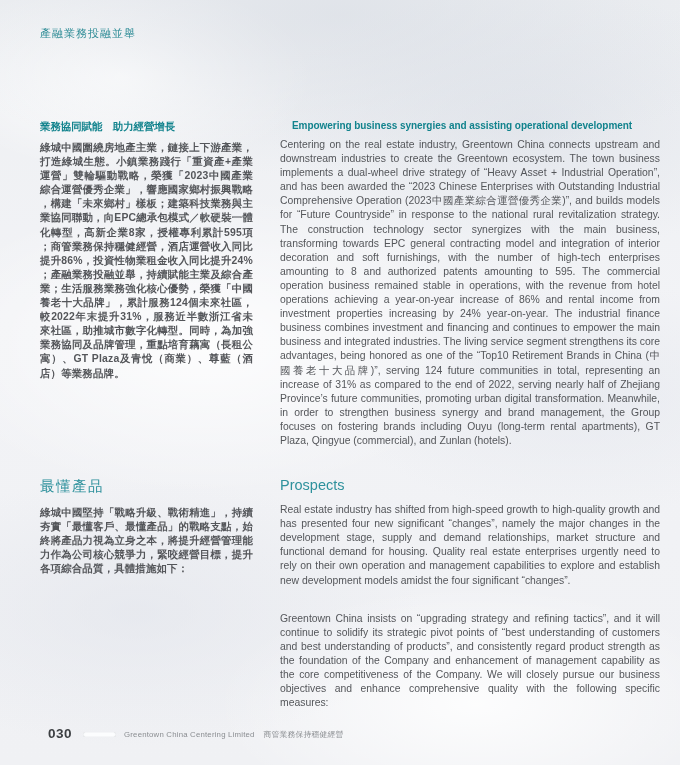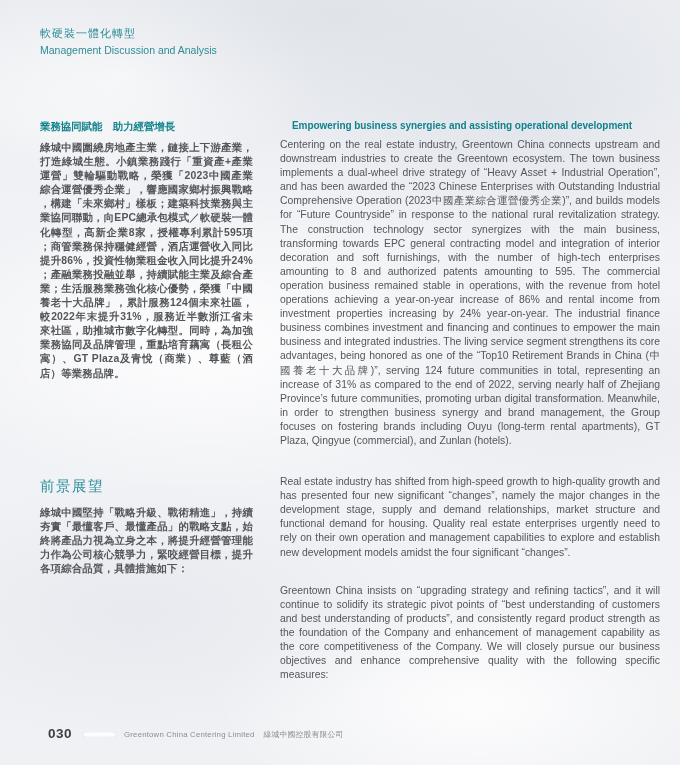--- a/index.html
+++ b/index.html
@@ -46,47 +46,47 @@
     width: 33px; height: 5px; background: #fcfdfe; border-radius: 2.5px;
     margin: 1px 8px 0 11px; box-shadow: inset 0 0 1px rgba(160,165,172,0.7);
   }
   .footer-company { font-size: 7.8px; color: #8a8d91; letter-spacing: 0.2px; margin-top: 1px; }
   .footer-company .zh-name { margin-left: 9px; }
 </style>
 </head>
 <body>
 
 <header class="page-header">
-  <div class="zh">軟硬裝一體化轉型</div>
-  <div class="en">Management Discussion and Analysis</div>
+  <div class="zh">產融業務投融並舉</div>
 </header>
 
 <main class="columns">
 
   <section class="col zh">
     <h3 class="h-sm">業務協同賦能　助力經營增長</h3>
     <p>綠城中國圍繞房地產主業，鏈接上下游產業，打造綠城生態。小鎮業務踐行「重資產+產業運營」雙輪驅動戰略，榮獲「2023中國產業綜合運營優秀企業」，響應國家鄉村振興戰略，構建「未來鄉村」樣板；建築科技業務與主業協同聯動，向EPC總承包模式／軟硬裝一體化轉型，高新企業8家，授權專利累計595項；商管業務保持穩健經營，酒店運營收入同比提升86%，投資性物業租金收入同比提升24%；產融業務投融並舉，持續賦能主業及綜合產業；生活服務業務強化核心優勢，榮獲「中國養老十大品牌」，累計服務124個未來社區，較2022年末提升31%，服務近半數浙江省未來社區，助推城市數字化轉型。同時，為加強業務協同及品牌管理，重點培育藕寓（長租公寓）、GT Plaza及青悅（商業）、尊藍（酒店）等業務品牌。</p>
   </section>
 
   <section class="col en">
     <h3 class="h-sm">Empowering business synergies and assisting operational development</h3>
     <p>Centering on the real estate industry, Greentown China connects upstream and downstream industries to create the Greentown ecosystem. The town business implements a dual-wheel drive strategy of “Heavy Asset + Industrial Operation”, and has been awarded the “2023 Chinese Enterprises with Outstanding Industrial Comprehensive Operation (2023中國產業綜合運營優秀企業)”, and builds models for “Future Countryside” in response to the national rural revitalization strategy. The construction technology sector synergizes with the main business, transforming towards EPC general contracting model and integration of interior decoration and soft furnishings, with the number of high-tech enterprises amounting to 8 and authorized patents amounting to 595. The commercial operation business remained stable in operations, with the revenue from hotel operations achieving a year-on-year increase of 86% and rental income from investment properties increasing by 24% year-on-year. The industrial finance business combines investment and financing and continues to empower the main business and integrated industries. The living service segment strengthens its core advantages, being honored as one of the “Top10 Retirement Brands in China (中國養老十大品牌)”, serving 124 future communities in total, representing an increase of 31% as compared to the end of 2022, serving nearly half of Zhejiang Province’s future communities, promoting urban digital transformation. Meanwhile, in order to strengthen business synergy and brand management, the Group focuses on fostering brands including Ouyu (long-term rental apartments), GT Plaza, Qingyue (commercial), and Zunlan (hotels).</p>
   </section>
 
   <section class="col zh">
-    <h2 class="h-lg">前景展望</h2>
+    <h2 class="h-lg">最懂產品</h2>
     <p>綠城中國堅持「戰略升級、戰術精進」，持續夯實「最懂客戶、最懂產品」的戰略支點，始終將產品力視為立身之本，將提升經營管理能力作為公司核心競爭力，緊咬經營目標，提升各項綜合品質，具體措施如下：</p>
   </section>
 
   <section class="col en">
+    <h2 class="h-lg">Prospects</h2>
     <p>Real estate industry has shifted from high-speed growth to high-quality growth and has presented four new significant “changes”, namely the major changes in the development stage, supply and demand relationships, market structure and functional demand for housing. Quality real estate enterprises urgently need to rely on their own operation and management capabilities to explore and establish new development models amidst the four significant “changes”.</p>
     <p>Greentown China insists on “upgrading strategy and refining tactics”, and it will continue to solidify its strategic pivot points of “best understanding of customers and best understanding of products”, and consistently regard product strength as the foundation of the Company and enhancement of management capability as the core competitiveness of the Company. We will closely pursue our business objectives and enhance comprehensive quality with the following specific measures:</p>
   </section>
 
 </main>
 
 <footer class="footer">
   <span class="page-num">030</span>
   <span class="footer-bar"></span>
   <span class="footer-company">
-    <span>Greentown China Centering Limited</span><span class="zh-name">綠城中國控股有限公司</span>
+    <span>Greentown China Centering Limited</span><span class="zh-name">商管業務保持穩健經營</span>
   </span>
 </footer>
 
 </body></html>

